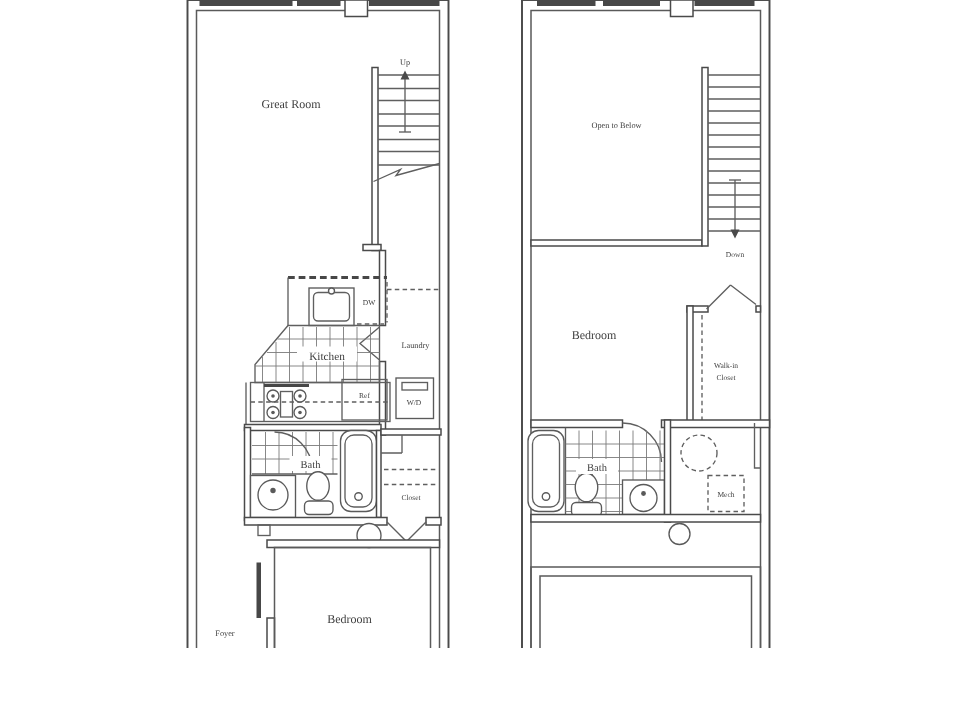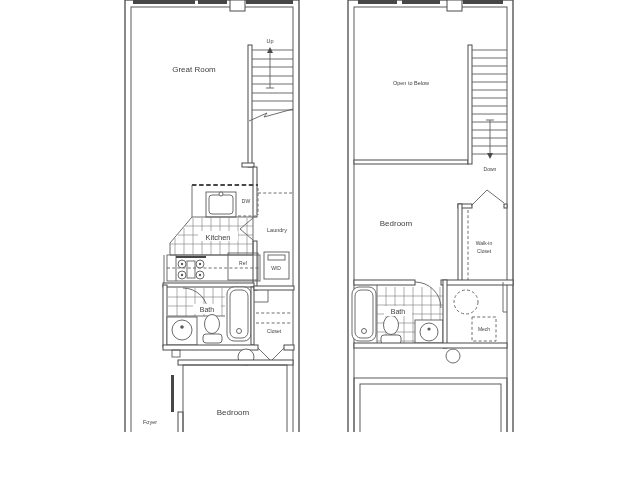--- a/index.html
+++ b/index.html
@@ -1,17 +1,17 @@
 <!DOCTYPE html>
 <html><head>
 <meta charset="utf-8">
 <style>
   html,body{margin:0;padding:0;background:#ffffff;}
   #canvas{position:relative;width:639px;height:432px;background:#ffffff;overflow:hidden;
-          font-family:Liberation Sans, sans-serif;}
+          font-family:Liberation Serif, serif;}
   svg{display:block;}
   .wall{fill:#ffffff;stroke:#4a4a4a;stroke-width:1;}
   .outline{fill:none;stroke:#4a4a4a;stroke-width:1.3;}
   .inline{fill:none;stroke:#5a5a5a;stroke-width:1;}
   .thin{fill:none;stroke:#5f5f5f;stroke-width:0.9;}
   .grid{fill:none;stroke:#7a7a7a;stroke-width:0.6;}
   .dash{fill:none;stroke:#5f5f5f;stroke-width:0.9;stroke-dasharray:3 2.2;}
   .dashthick{fill:none;stroke:#474747;stroke-width:2;stroke-dasharray:4.5 2.6;}
   .bar{fill:#474747;stroke:none;}
   .fixture{fill:#ffffff;stroke:#5a5a5a;stroke-width:0.9;}

